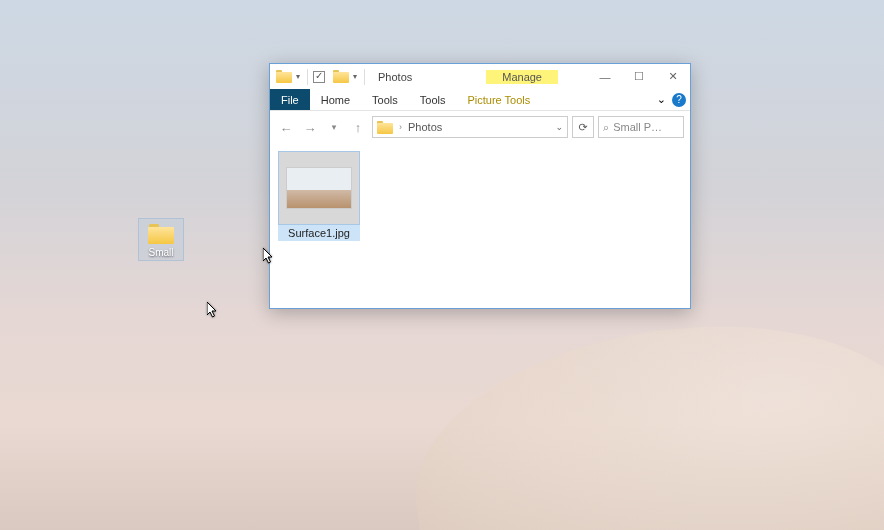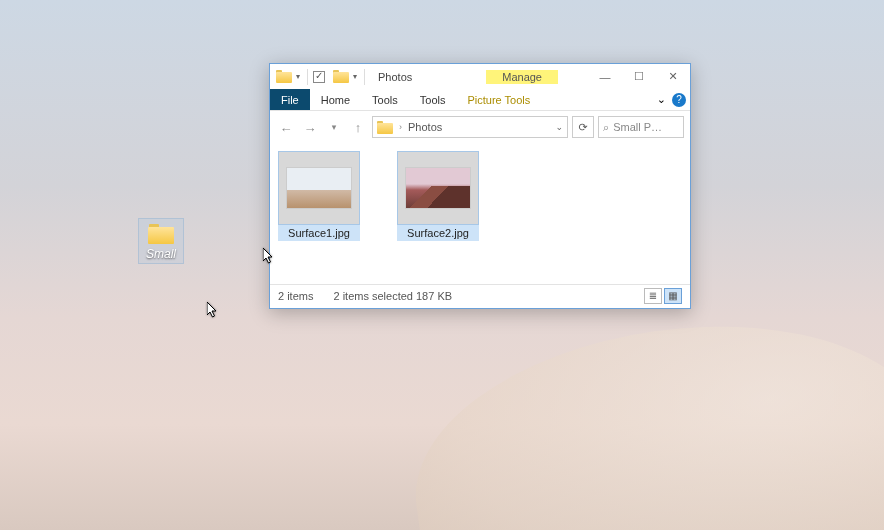--- a/index.html
+++ b/index.html
@@ -13,21 +13,21 @@
             border-radius: 50% 50% 0 0; transform: rotate(-8deg); opacity: .6; }
 
     .desktop-icon { position: absolute; left: 138px; top: 218px; width: 46px; text-align: center;
                     background: rgba(180,200,220,.35); border: 1px solid rgba(150,180,210,.5);
                     padding: 3px 0 2px; cursor: pointer; }
     .desktop-icon .folder { width: 26px; height: 20px; margin: 2px auto 3px; position: relative; }
     .desktop-icon .folder::before { content: ""; position: absolute; top: 0; left: 1px; width: 10px; height: 4px;
                                     background: #e8c457; border-radius: 1px 1px 0 0; }
     .desktop-icon .folder::after { content: ""; position: absolute; top: 3px; left: 0; width: 26px; height: 17px;
                                    background: linear-gradient(#ffe49a,#f5c744); border-radius: 1px; }
-    .desktop-icon .lbl { font-size: 12px; color: #fff; text-shadow: 0 1px 2px rgba(0,0,0,.6); font-style: italic; }
+    .desktop-icon .lbl { font-size: 10px; color: #fff; text-shadow: 0 1px 2px rgba(0,0,0,.6); }
 
     .win { position: absolute; left: 269px; top: 63px; width: 422px; height: 246px;
            background: #fff; border: 1px solid #6aa0d8; box-shadow: 0 4px 18px rgba(0,0,0,.25); }
     .titlebar { height: 25px; background: #fff; display: flex; align-items: center; font-size: 11px; color: #444; }
     .tb-folder { width: 16px; height: 13px; margin: 0 4px 0 6px; position: relative; }
     .tb-folder::before { content: ""; position: absolute; top: 0; left: 0; width: 6px; height: 3px; background: #e8c457; border-radius: 1px 1px 0 0; }
     .tb-folder::after { content: ""; position: absolute; top: 2px; left: 0; width: 16px; height: 11px; background: linear-gradient(#ffe49a,#f5c744); border-radius: 1px; }
     .tb-divider { width: 1px; height: 16px; background: #ddd; margin: 0 3px; }
     .tb-dd { width: 8px; font-size: 8px; color: #666; }
     .tb-qat { width: 12px; height: 12px; border: 1px solid #888; margin: 0 2px; position: relative; }
@@ -53,21 +53,21 @@
     .addr { flex: 1; height: 22px; border: 1px solid #ccc; display: flex; align-items: center; padding: 0 4px; gap: 6px; }
     .addr-folder { width: 16px; height: 13px; position: relative; }
     .addr-folder::before { content: ""; position: absolute; top: 0; left: 0; width: 6px; height: 3px; background: #e8c457; border-radius: 1px 1px 0 0; }
     .addr-folder::after { content: ""; position: absolute; top: 2px; left: 0; width: 16px; height: 11px; background: linear-gradient(#ffe49a,#f5c744); border-radius: 1px; }
     .addr .chev { color: #888; font-size: 9px; }
     .addr .dd { margin-left: auto; color: #666; font-size: 9px; }
     .refresh { width: 22px; height: 22px; border: 1px solid #ccc; display: flex; align-items: center; justify-content: center; cursor: pointer; }
     .search { width: 86px; height: 22px; border: 1px solid #ccc; display: flex; align-items: center; padding: 0 4px; gap: 4px; color: #888; }
     .search .ph { white-space: nowrap; overflow: hidden; }
 
-    .content { height: 141px; background: #fff; padding: 8px 8px; display: flex; gap: 37px; align-items: flex-start; }
+    .content { height: 141px; background: #fff; padding: 8px 8px; display: flex; gap: 20px; align-items: flex-start; }
     .thumb { width: 82px; cursor: pointer; }
     .thumb.sel .frame { background: #d8d8d8; border: 1px solid #a7c7e7; }
     .thumb.sel .cap { background: #cde3f8; }
     .frame { width: 82px; height: 74px; display: flex; align-items: center; justify-content: center; }
     .pic1 { width: 66px; height: 42px; background: linear-gradient(#e9eef3 0%, #e9eef3 55%, #d0b9a5 56%, #b8926e 100%); border: 1px solid #ccc; }
     .pic2 { width: 66px; height: 42px; background: linear-gradient(#e2c9d4 0%, #e2c9d4 40%, #a45a5a 55%, #6e3e38 100%); border: 1px solid #ccc; position: relative; }
     .pic2::after { content: ""; position: absolute; bottom: 0; left: 0; right: 0; height: 22px;
                    background: linear-gradient(135deg, transparent 30%, #8a4d42 30%, #8a4d42 50%, #5e322c 50%); }
     .cap { font-size: 11px; text-align: center; padding: 2px 0; color: #222; }
 
@@ -141,36 +141,22 @@
     </div>
   </div>
 
   <div class="content">
     <div class="thumb sel">
       <div class="frame">
           <div class="pic1"></div>
         </div>
       <div class="cap">Surface1.jpg</div>
     </div>
-    <div class="thumb sel">
-      <div class="frame">
-          <div class="pic2"></div>
-        </div>
-      <div class="cap">Surface2.jpg</div>
-    </div>
   </div>
 
-  <div class="status">
-    <span>2 items</span>
-    <span>2 items selected  187 KB</span>
-    <div class="views">
-      <div class="vbtn">≣</div>
-      <div class="vbtn act">▦</div>
-    </div>
-  </div>
 </div>
 
 <div class="cursor" style="left:263px; top:248px;">
   <svg viewBox="0 0 12 18">
       <path d="M0 0 L0 13 L3 10 L5.5 15 L7.5 14 L5 9 L9 9 Z" fill="#fff" stroke="#000" stroke-width="1"></path>
     </svg>
 </div>
 <div class="cursor" style="left:207px; top:302px;">
   <svg viewBox="0 0 12 18">
       <path d="M0 0 L0 13 L3 10 L5.5 15 L7.5 14 L5 9 L9 9 Z" fill="#fff" stroke="#000" stroke-width="1"></path>

